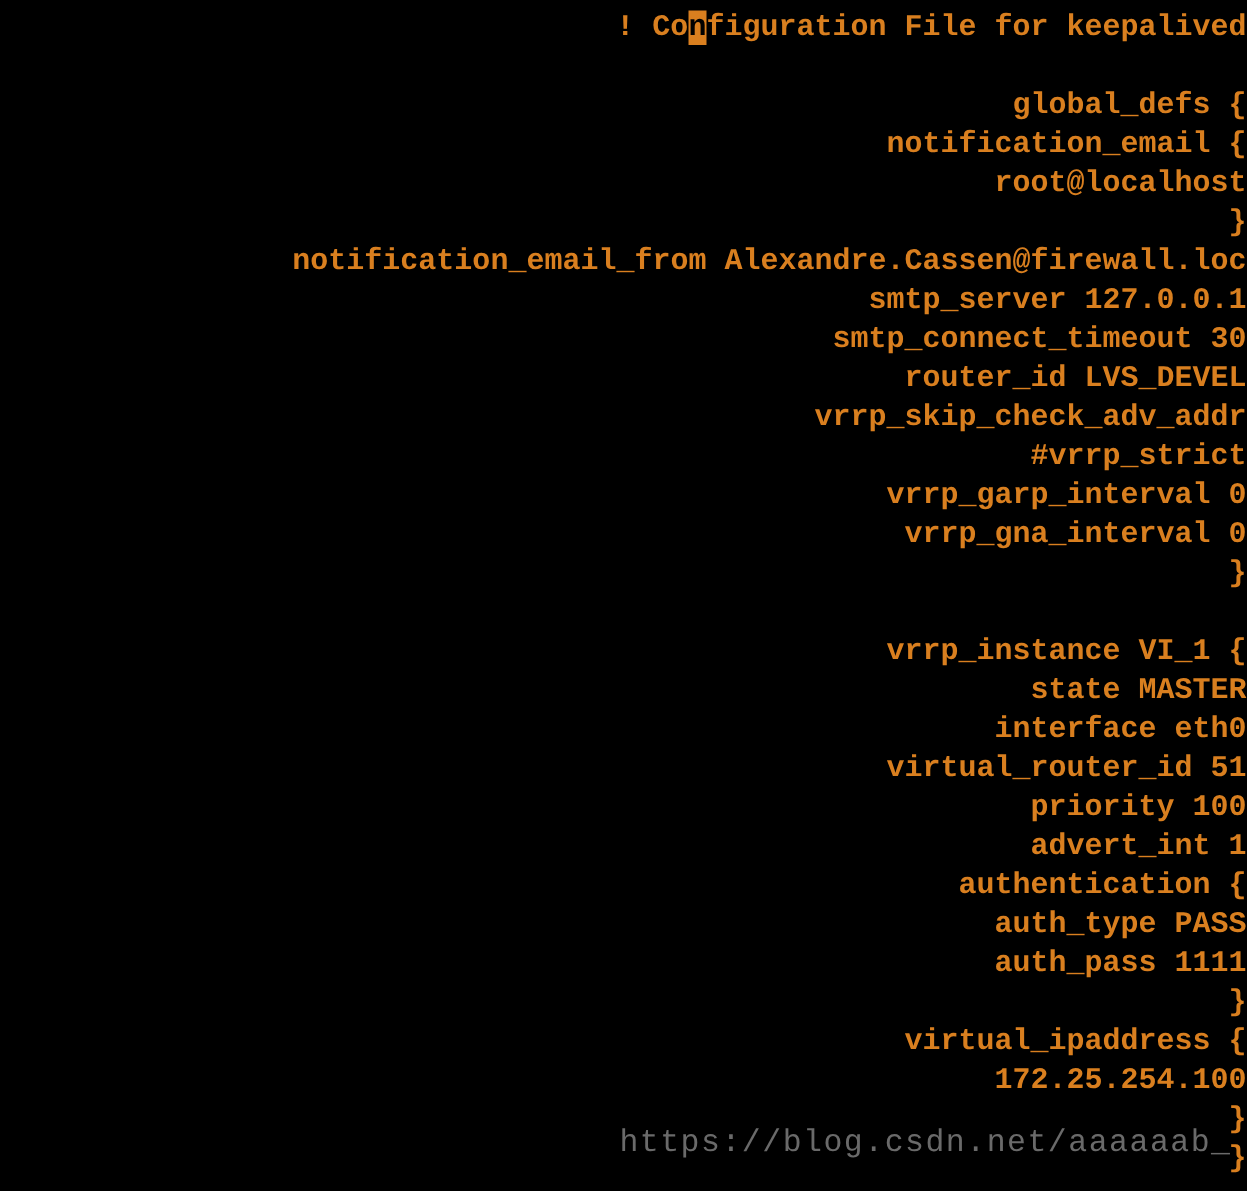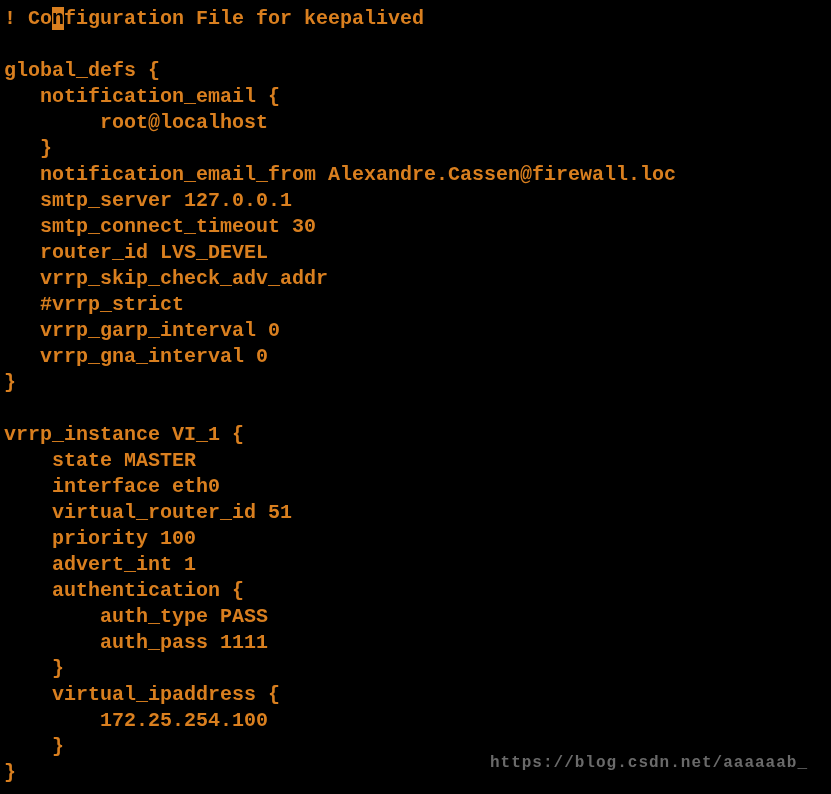--- a/index.html
+++ b/index.html
@@ -12,33 +12,34 @@
     color: #d97f1f;
     width: 831px;
     height: 794px;
     overflow: hidden;
     position: relative;
     line-height: 26px;
   }
   .terminal {
     padding: 6px 0 0 4px;
     white-space: pre;
+    text-align: right;
   }
   .cursor {
     background: #d97f1f;
     color: #000;
   }
   .watermark {
     position: absolute;
     bottom: 18px;
-    right: 23px;
+    right: 10px;
     color: #6a6a6a;
     font-family: 'SimSun', 'Courier New', monospace;
-    font-size: 16px;
-    font-weight: bold;
+    font-size: 21px;
+    font-weight: normal;
     letter-spacing: 1px;
   }
 </style>
 </head>
 <body>
 
 <div class="terminal"><span><span>! Co</span><span class="cursor">n</span><span>figuration File for keepalived</span></span>
 <span></span>
 <span>global_defs {</span>
 <span>   notification_email {</span>

